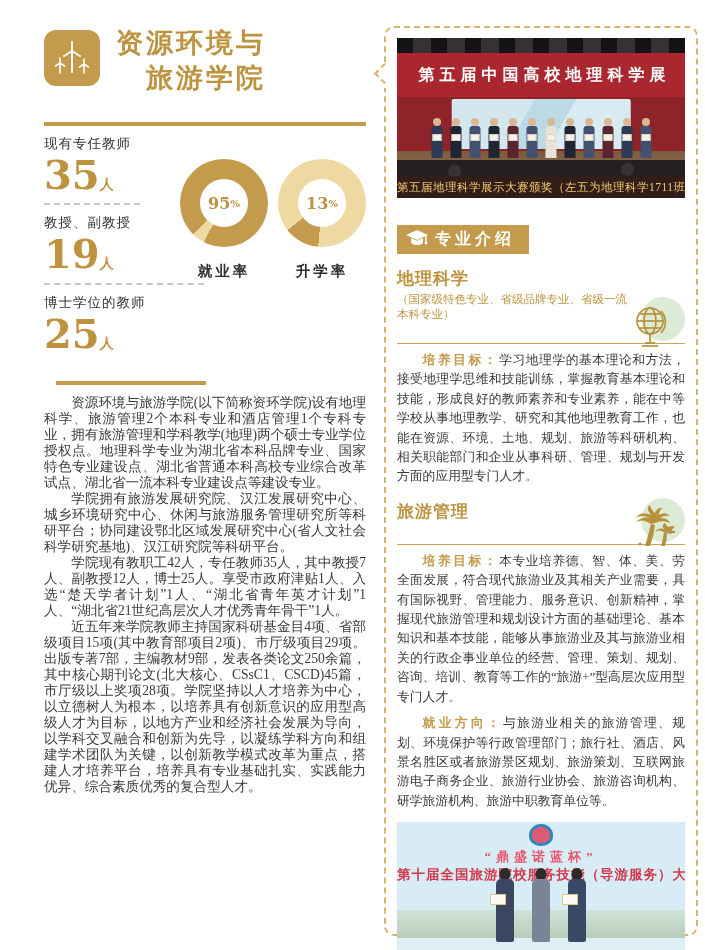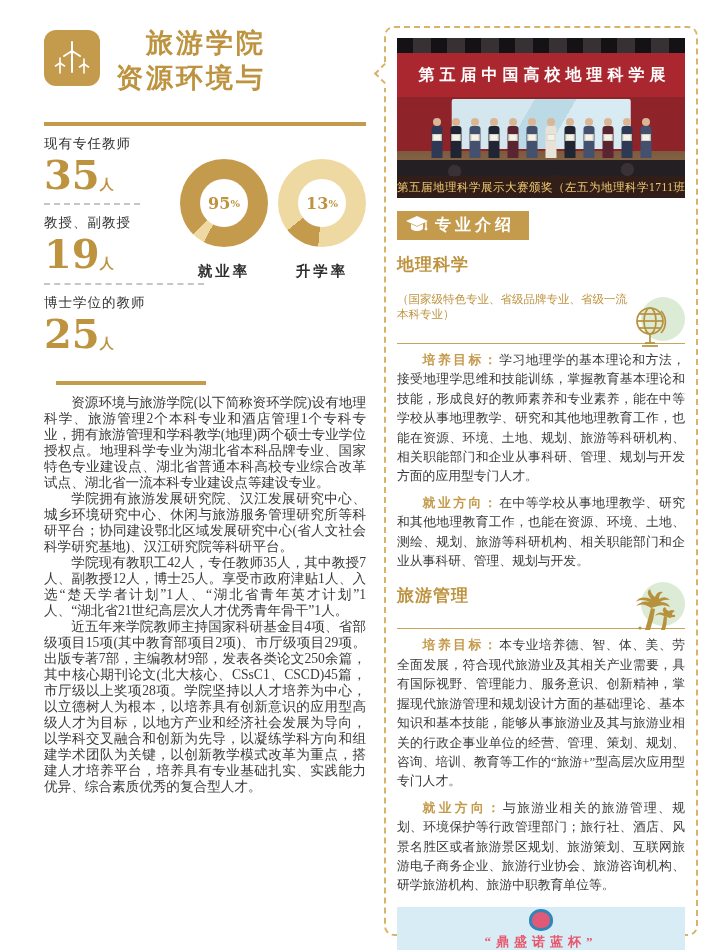--- a/index.html
+++ b/index.html
@@ -66,28 +66,28 @@
               background:var(--c,#2e3a55); border-radius:3px 3px 0 0; }
   .person u { position:absolute; top:16px; left:50%; transform:translateX(-50%); width:9px; height:7px;
               background:#f5f2ea; border:1px solid #d8d2c2; }
   .person:nth-child(2n) { --c:#1f2533; } .person:nth-child(3n) { --c:#43506e; }
   .person:nth-child(5n) { --c:#5a2430; } .person:nth-child(7n) { --c:#e8e2d8; }
   .photo-caption { position:absolute; left:0; right:0; bottom:0; height:22px; line-height:22px;
                    text-align:center; font-size:11.5px; letter-spacing:0.5px; white-space:nowrap; }
   .cap1 { background:rgba(52,31,23,0.88); color:#F2C96F; }
 
   
-  .badge { margin-top:13px; display:inline-flex; align-items:center; gap:7px; background:#C49B4C;
+  .badge { margin-top:27px; display:inline-flex; align-items:center; gap:7px; background:#C49B4C;
            color:#fff; padding:4px 14px 4px 9px; font-size:16px; font-weight:bold; letter-spacing:4px; }
 
   
   .major { margin-top:13px; }
   .major-head { position:relative; border-bottom:1.5px solid #C9A45C; padding-bottom:21px; padding-right:58px; }
   .major-name { color:#BE9340; font-weight:bold; font-size:17px; letter-spacing:1px; }
-  .major-sub { color:#BE9340; font-size:11.5px; margin-top:16px; }
+  .major-sub { color:#BE9340; font-size:11.5px; margin-top:2px; }
   .major-icon { position:absolute; right:0; bottom:-8px; width:56px; height:54px; }
   .green-dot { position:absolute; right:0; top:0; width:44px; height:44px; border-radius:50%; background:#DCEBD6; }
   .major-icon svg { position:absolute; left:2px; bottom:2px; }
   .mbody { margin-top:7px; font-size:12.8px; line-height:19.4px; color:#3a3a3a; text-align:justify; text-indent:2em; }
   .mlabel { color:#C49B4C; letter-spacing:2px;font-weight:bold; }
 
   
   .photo2 { position:relative; margin-top:11px; width:100%; height:150px; overflow:hidden;
             background:linear-gradient(#d8ecf5 0 70%, #e6f2f7); }
   .p2-logo { position:absolute; left:50%; top:2px; transform:translateX(-50%); width:24px; height:22px;
@@ -130,22 +130,22 @@
             <line x1="8" y1="25" x2="12.5" y2="28"></line>
             <line x1="8" y1="25" x2="3.5" y2="28"></line>
             <line x1="32" y1="27" x2="32" y2="35"></line>
             <line x1="32" y1="26" x2="32" y2="21"></line>
             <line x1="32" y1="26" x2="36.5" y2="29"></line>
             <line x1="32" y1="26" x2="27.5" y2="29"></line>
           </g>
         </svg>
       </div>
       <div class="college-title">
+        <div>资源环境与</div>
         <div>旅游学院</div>
-        <div>资源环境与</div>
       </div>
     </div>
 
     <div class="gold-rule"></div>
 
     <div class="stats-wrap">
       <div>
         <div class="stat-label">现有专任教师</div>
         <div class="stat-value"><span>35</span><span class="stat-unit">人</span></div>
       </div>
@@ -299,21 +299,20 @@
               <line x1="8" y1="25" x2="30" y2="25"></line>
               <path d="M30,8 a16 16 0 0 1 0 22"></path>
               <line x1="19" y1="31" x2="19" y2="40"></line>
               <line x1="11" y1="43" x2="27" y2="43"></line>
               <line x1="14" y1="40" x2="24" y2="40"></line>
             </g>
           </svg>
         </div>
       </div>
       <p class="mbody"><span class="mlabel">培养目标：</span><span>学习地理学的基本理论和方法，接受地理学思维和技能训练，掌握教育基本理论和技能，形成良好的教师素养和专业素养，能在中等学校从事地理教学、研究和其他地理教育工作，也能在资源、环境、土地、规划、旅游等科研机构、相关职能部门和企业从事科研、管理、规划与开发方面的应用型专门人才。</span></p>
-      <p class="mbody"><span class="mlabel">就业方向：</span><span>在中等学校从事地理教学、研究和其他地理教育工作，也能在资源、环境、土地、测绘、规划、旅游等科研机构、相关职能部门和企业从事科研、管理、规划与开发。</span></p>
     </div>
 
     
     <div class="major">
       <div class="major-head">
         <div class="major-name">旅游管理</div>
         <div class="major-icon">
           <span class="green-dot"></span>
           <svg width="44" height="46" viewBox="0 0 44 46">
             <g fill="#B8913C">

